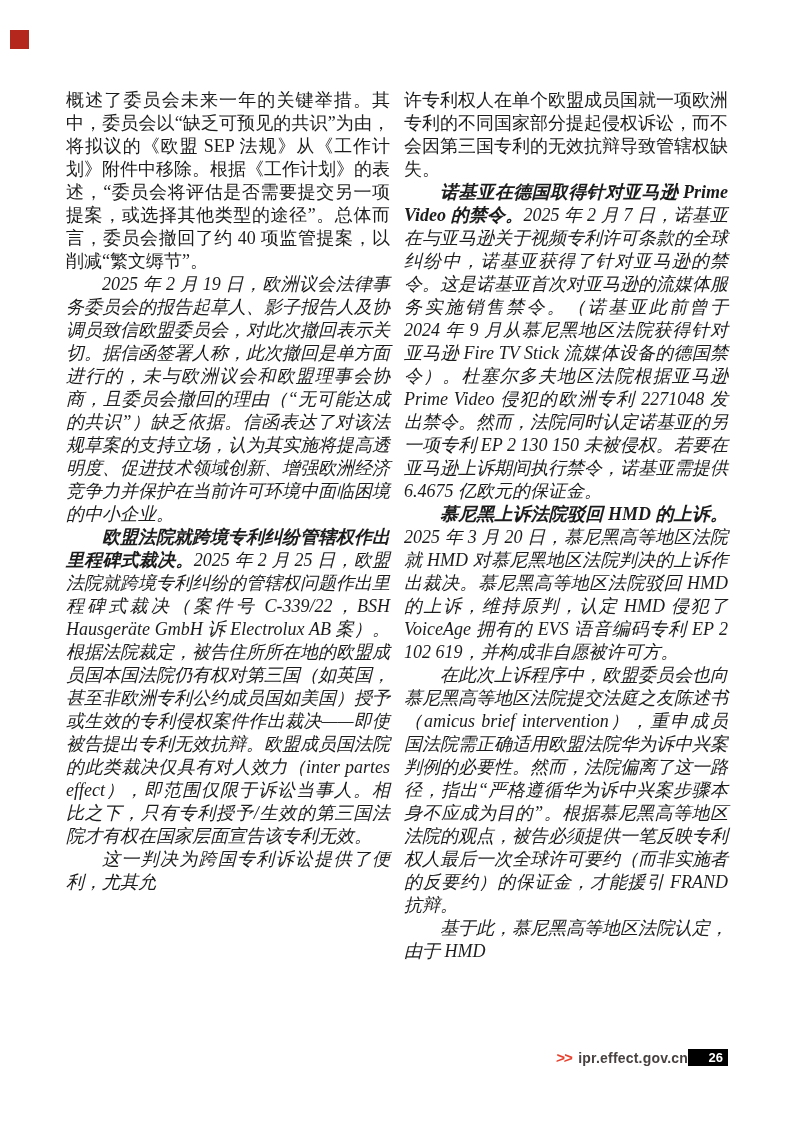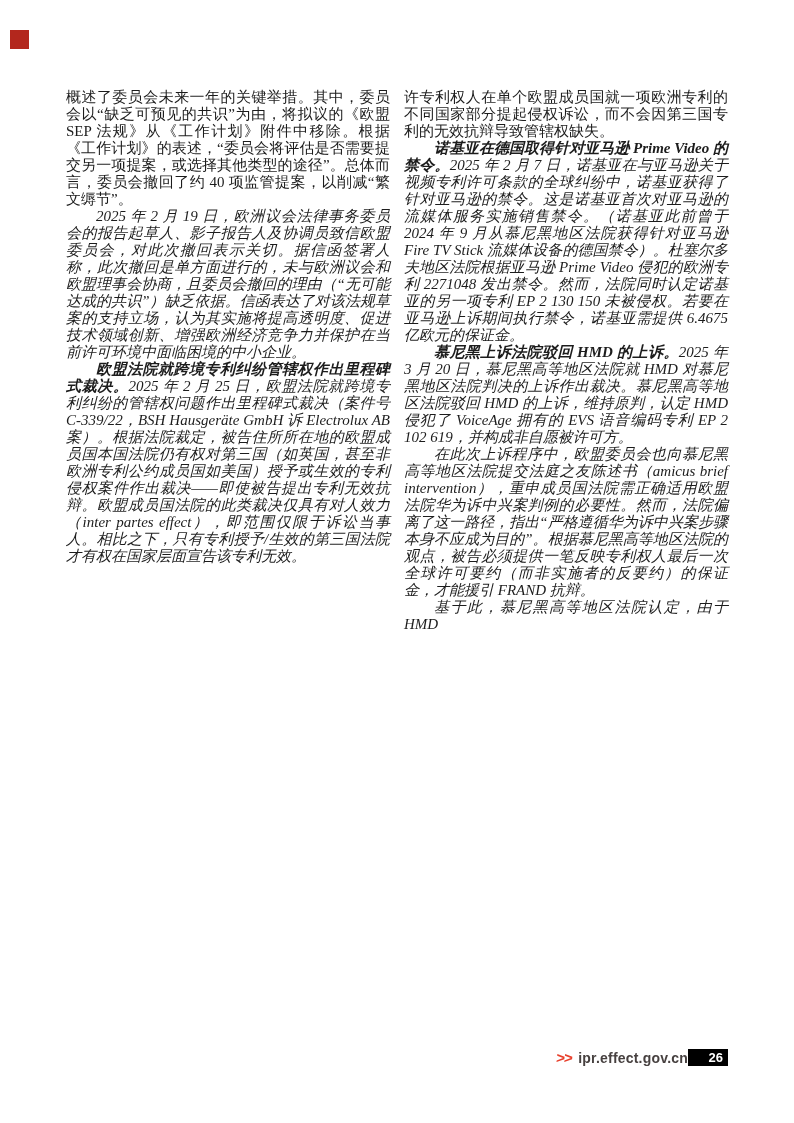--- a/index.html
+++ b/index.html
@@ -22,22 +22,22 @@
   .content {
     position: absolute;
     left: 66px;
     top: 89px;
     width: 662px;
     display: flex;
     gap: 14px;
   }
   .col {
     width: 324px;
-    font-size: 15px;
-    line-height: 17px;
+    font-size: 18px;
+    line-height: 23px;
     color: var(--body-text-color, #1c1c1c);
     text-align: justify;
     text-justify: inter-ideograph;
   }
   .col p { margin: 0; }
   .col p.indent { text-indent: 2em; font-style: italic; }
   .col b { font-weight: 700; }
   .footer {
     position: absolute;
     top: 1049px;
@@ -81,20 +81,21 @@
 <div class="page">
 
   <div class="corner-marker"></div>
 
   <div class="content">
 
     <div class="col">
       <p><span>概述了委员会未来一年的关键举措。其中，委员会以“缺乏可预见的共识”为由，将拟议的《欧盟 SEP 法规》从《工作计划》附件中移除。根据《工作计划》的表述，“委员会将评估是否需要提交另一项提案，或选择其他类型的途径”。总体而言，委员会撤回了约 40 项监管提案，以削减“繁文缛节”。</span></p>
       <p class="indent"><span>2025 年 2 月 19 日，欧洲议会法律事务委员会的报告起草人、影子报告人及协调员致信欧盟委员会，对此次撤回表示关切。据信函签署人称，此次撤回是单方面进行的，未与欧洲议会和欧盟理事会协商，且委员会撤回的理由（“无可能达成的共识”）缺乏依据。信函表达了对该法规草案的支持立场，认为其实施将提高透明度、促进技术领域创新、增强欧洲经济竞争力并保护在当前许可环境中面临困境的中小企业。</span></p>
       <p class="indent"><b>欧盟法院就跨境专利纠纷管辖权作出里程碑式裁决。</b><span>2025 年 2 月 25 日，欧盟法院就跨境专利纠纷的管辖权问题作出里程碑式裁决（案件号 C-339/22，BSH Hausgeräte GmbH 诉 Electrolux AB 案）。根据法院裁定，被告住所所在地的欧盟成员国本国法院仍有权对第三国（如英国，甚至非欧洲专利公约成员国如美国）授予或生效的专利侵权案件作出裁决——即使被告提出专利无效抗辩。欧盟成员国法院的此类裁决仅具有对人效力（inter partes effect），即范围仅限于诉讼当事人。相比之下，只有专利授予/生效的第三国法院才有权在国家层面宣告该专利无效。</span></p>
+      <p class="indent"><span>这一判决为跨国专利诉讼提供了便利，尤其允</span></p>
     </div>
 
     <div class="col">
       <p><span>许专利权人在单个欧盟成员国就一项欧洲专利的不同国家部分提起侵权诉讼，而不会因第三国专利的无效抗辩导致管辖权缺失。</span></p>
       <p class="indent"><b>诺基亚在德国取得针对亚马逊 Prime Video 的禁令。</b><span>2025 年 2 月 7 日，诺基亚在与亚马逊关于视频专利许可条款的全球纠纷中，诺基亚获得了针对亚马逊的禁令。这是诺基亚首次对亚马逊的流媒体服务实施销售禁令。（诺基亚此前曾于 2024 年 9 月从慕尼黑地区法院获得针对亚马逊 Fire TV Stick 流媒体设备的德国禁令）。杜塞尔多夫地区法院根据亚马逊 Prime Video 侵犯的欧洲专利 2271048 发出禁令。然而，法院同时认定诺基亚的另一项专利 EP 2 130 150 未被侵权。若要在亚马逊上诉期间执行禁令，诺基亚需提供 6.4675 亿欧元的保证金。</span></p>
       <p class="indent"><b>慕尼黑上诉法院驳回 HMD 的上诉。</b><span>2025 年 3 月 20 日，慕尼黑高等地区法院就 HMD 对慕尼黑地区法院判决的上诉作出裁决。慕尼黑高等地区法院驳回 HMD 的上诉，维持原判，认定 HMD 侵犯了 VoiceAge 拥有的 EVS 语音编码专利 EP 2 102 619，并构成非自愿被许可方。</span></p>
       <p class="indent"><span>在此次上诉程序中，欧盟委员会也向慕尼黑高等地区法院提交法庭之友陈述书（amicus brief intervention），重申成员国法院需正确适用欧盟法院华为诉中兴案判例的必要性。然而，法院偏离了这一路径，指出“严格遵循华为诉中兴案步骤本身不应成为目的”。根据慕尼黑高等地区法院的观点，被告必须提供一笔反映专利权人最后一次全球许可要约（而非实施者的反要约）的保证金，才能援引 FRAND 抗辩。</span></p>
       <p class="indent"><span>基于此，慕尼黑高等地区法院认定，由于 HMD</span></p>
     </div>
 

